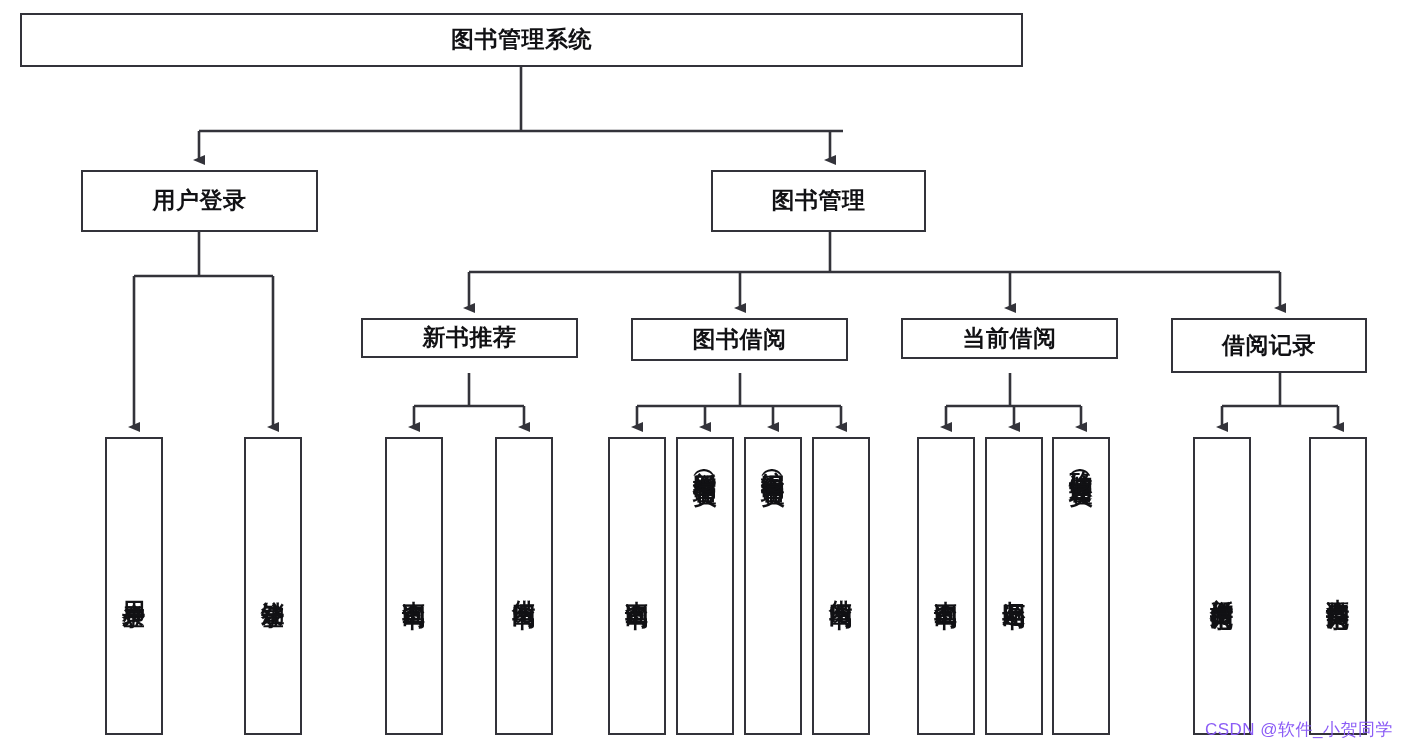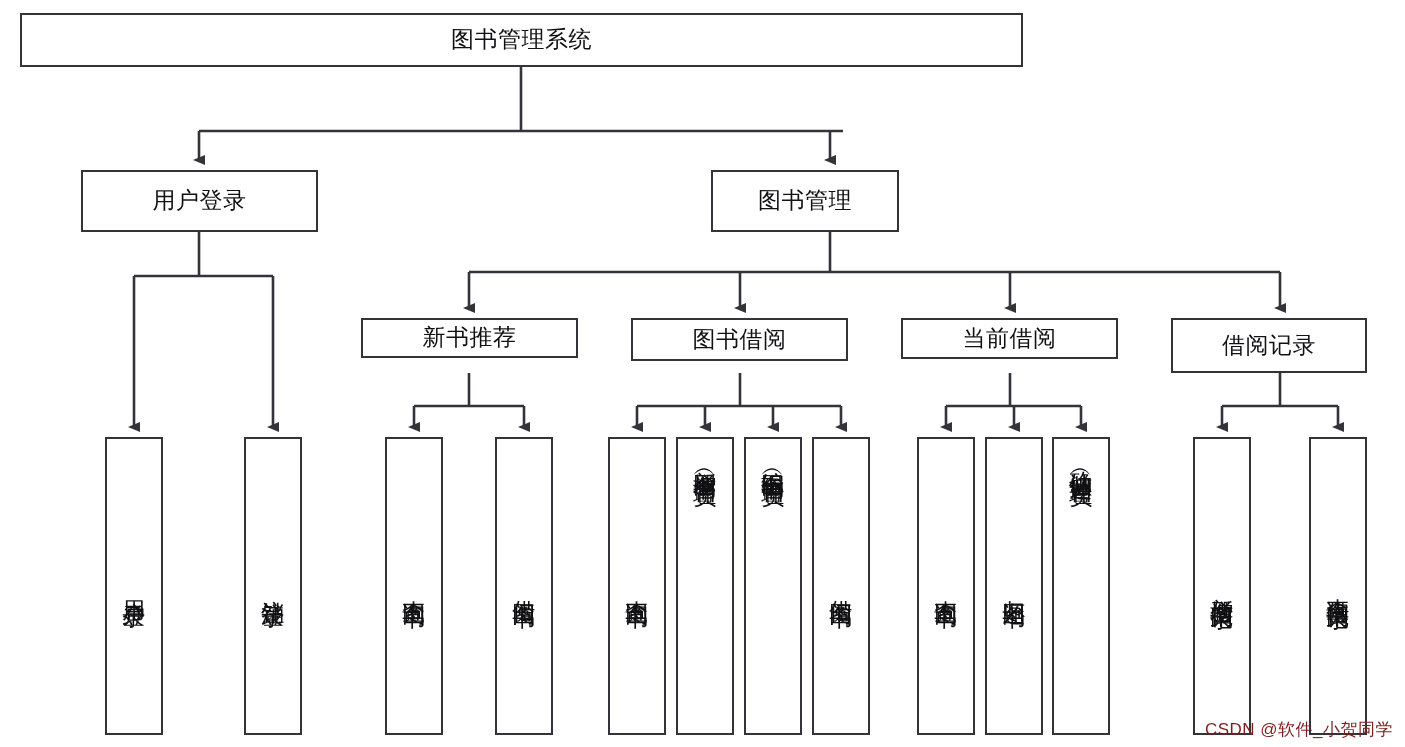--- a/index.html
+++ b/index.html
@@ -28,20 +28,21 @@
   .node {
     position: absolute;
     box-sizing: border-box;
     background: #ffffff;
     border: 2px solid #33333a;
     display: flex;
     align-items: center;
     justify-content: center;
     color: #111114;
     z-index: 2;
+    font-weight: bold;
   }
   .node .lbl {
     font-size: 23px;
     line-height: 1.18;
     letter-spacing: 0.5px;
     white-space: nowrap;
   }
   .node.vert {
     align-items: flex-start;
     justify-content: center;
@@ -57,21 +58,21 @@
   }
   .node.vert.center {
     align-items: center;
     padding-top: 0;
   }
   #watermark {
     position: absolute;
     right: 12px;
     bottom: 6px;
     font-size: 17px;
-    color: #7f1d1d;
+    color: #8b5cf6;
     letter-spacing: 0.5px;
     z-index: 3;
     user-select: none;
   }
 </style>
 </head>
 <body>
 
 <div id="canvas">
 
@@ -125,21 +126,21 @@
     </g>
   </svg>
 
   <div class="node" style="left:20px; top:13px; width:1003px; height:54px;">
     <span class="lbl">图书管理系统</span>
   </div>
 
   <div class="node" style="left:81px; top:170px; width:237px; height:62px;">
     <span class="lbl">用户登录</span>
   </div>
-  <div class="node" style="left:711px; top:170px; width:188px; height:62px;">
+  <div class="node" style="left:711px; top:170px; width:215px; height:62px;">
     <span class="lbl">图书管理</span>
   </div>
 
   <div class="node" style="left:361px; top:318px; width:217px; height:40px;">
     <span class="lbl">新书推荐</span>
   </div>
   <div class="node" style="left:631px; top:318px; width:217px; height:43px;">
     <span class="lbl">图书借阅</span>
   </div>
   <div class="node" style="left:901px; top:318px; width:217px; height:41px;">

